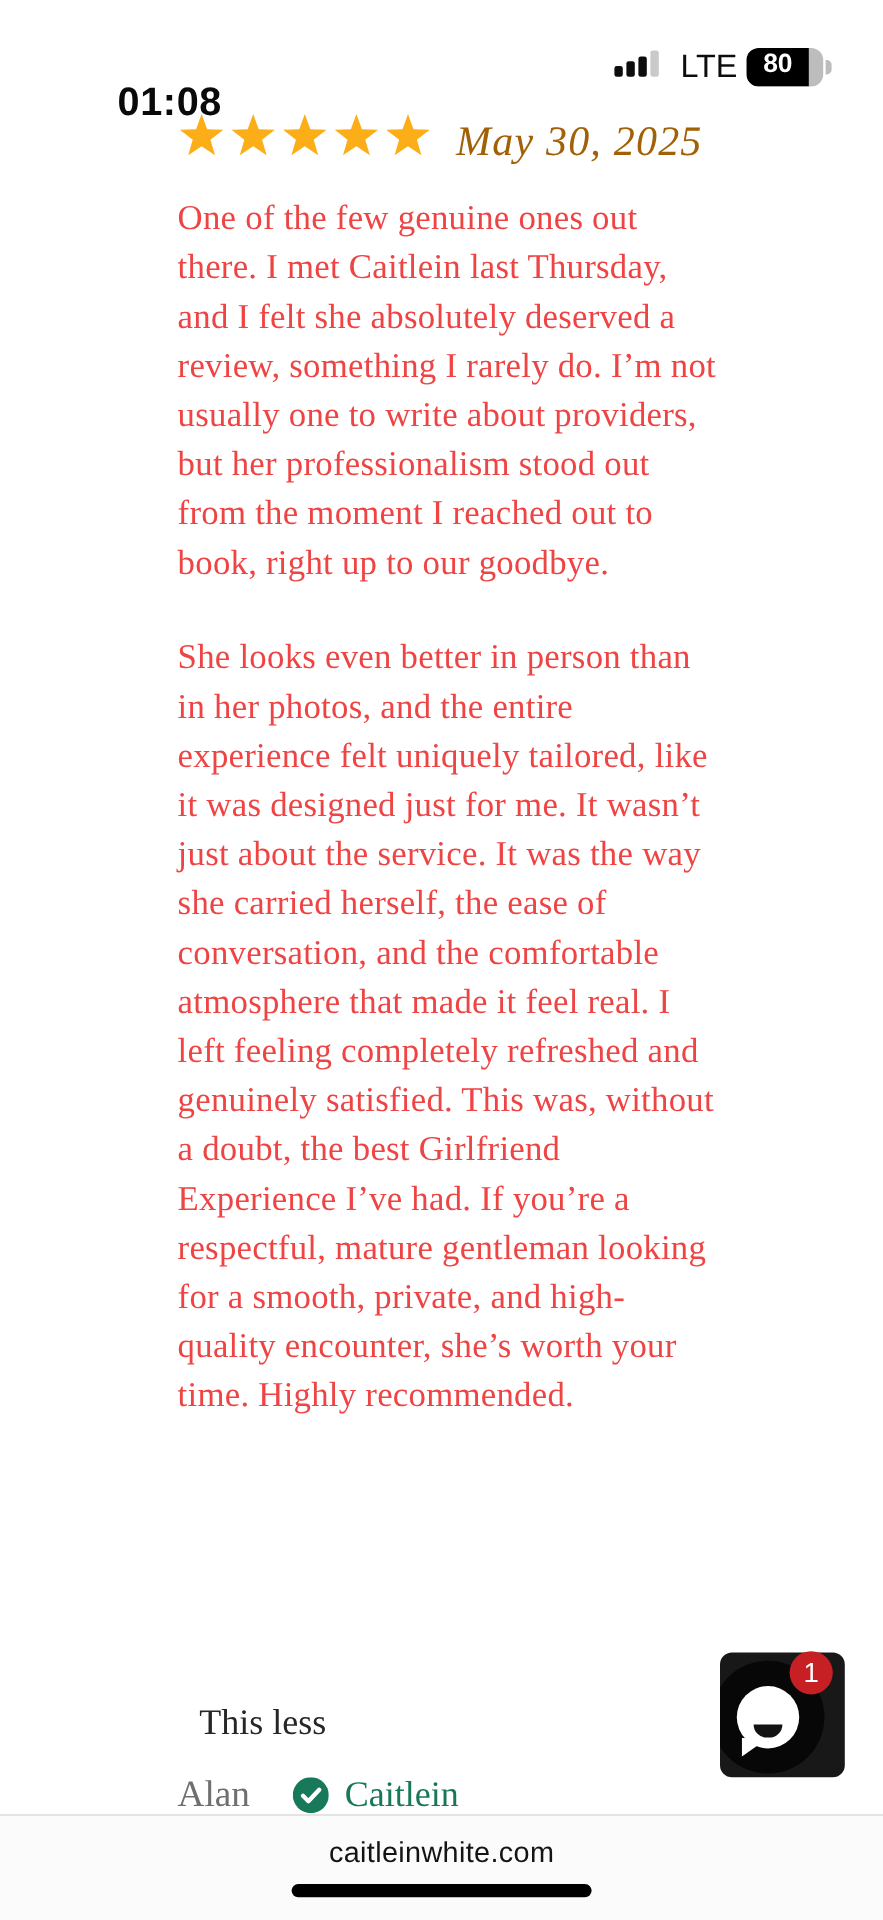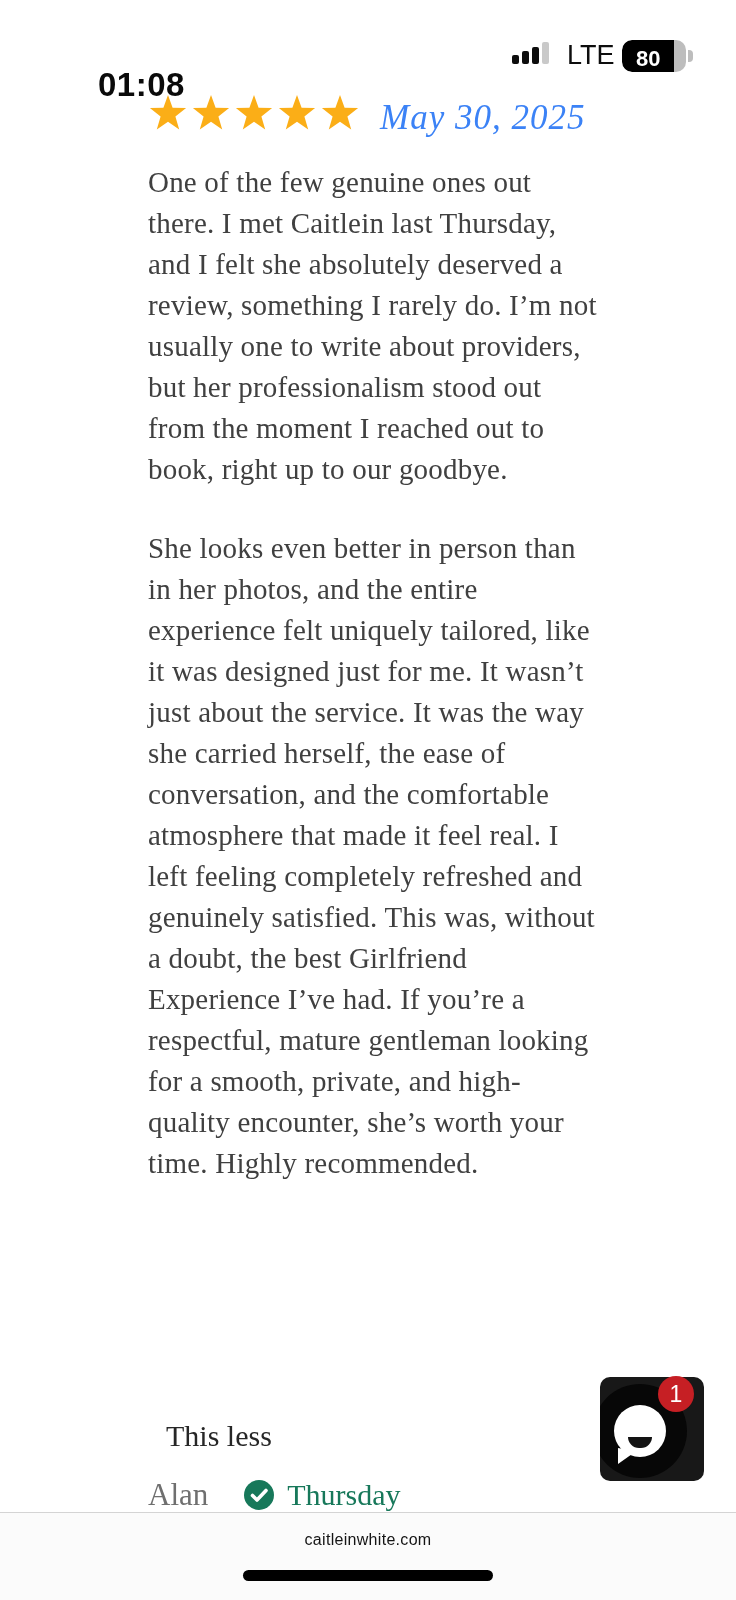--- a/index.html
+++ b/index.html
@@ -16,51 +16,51 @@
   .signal span { width: 7px; border-radius: 2px; background: #0d0d0d; display: block; }
   .signal .b1 { height: 9px; }
   .signal .b2 { height: 13px; }
   .signal .b3 { height: 17px; }
   .signal .b4 { height: 22px; background: #c9c9c9; }
   .lte { position: absolute; left: 567px; top: 40px; font-size: 27px; font-weight: 500; color: #0d0d0d; text-align: right; }
   .battery { position: absolute; left: 622px; top: 40px; width: 64px; height: 32px;
     border-radius: 10px; background: #bdbdbd; overflow: hidden; }
   .battery .fill { position: absolute; left: 0; top: 0; width: 82%; height: 100%;
     background: #000; border-radius: 10px 0 0 10px;
-    display: flex; align-items: flex-end; justify-content: center; }
+    display: flex; align-items: flex-start; justify-content: center; }
   .battery .pct { color: #ffffff; font-size: 22px; font-weight: 700; letter-spacing: 0px; }
   .battery-cap { position: absolute; left: 688px; top: 50px; width: 5px; height: 12px;
     background: #bdbdbd; border-radius: 0 4px 4px 0; }
 
   
   .stars { position: absolute; left: 148px; top: 94px; display: flex; gap: 3px; }
   .stars svg { display: block; }
   .review-date {
     position: absolute; left: 380px; top: 98px;
     font-family: "Liberation Serif", serif; font-style: italic;
-    font-size: 35px; color: #3b82f6; letter-spacing: 1px;
+    font-size: 35px; color: #a16207; letter-spacing: 1px;
   }
 
   
   .review-body {
     position: absolute; left: 148px; top: 162px; width: 452px;
     font-family: "Liberation Serif", serif; font-size: 29px;
-    line-height: 41px; color: #404040; letter-spacing: 0.2px;
+    line-height: 41px; color: #ef4444; letter-spacing: 0.2px;
   }
   .review-body p { margin: 0 0 38px 0; }
 
   .show-less {
     position: absolute; left: 166px; top: 1419px;
     font-family: "Liberation Serif", serif; font-size: 30px; color: #262626;
     cursor: pointer; background: none; border: none;
   }
 
   
   .author-row { position: absolute; left: 148px; top: 1477px;
-    display: flex; align-items: center; }
+    display: flex; align-items: flex-end; }
   .author-name { font-family: "Liberation Serif", serif; font-size: 31px; color: #6f6f6f; }
   .verified-badge { display: flex; align-items: center; margin-left: 36px; }
   .verified-badge svg { display: block; }
   .verified-label { font-family: "Liberation Serif", serif; font-size: 30px;
     color: #17785A; margin-left: 13px; }
 
   
   .chat-widget { position: absolute; left: 600px; top: 1377px; width: 104px; height: 104px;
     background: #181818; border-radius: 10px; overflow: hidden; cursor: pointer; }
   .chat-circle { position: absolute; left: -7px; top: 7px; width: 94px; height: 94px;
@@ -76,21 +76,21 @@
     background: #131313; border-radius: 0 0 24px 24px; }
   .chat-badge { position: absolute; left: 658px; top: 1376px; width: 36px; height: 36px;
     border-radius: 50%; background: #C61F24; z-index: 5;
     display: flex; align-items: center; justify-content: center; }
   .chat-badge span { color: #ffffff; font-size: 23px; font-weight: 500; }
 
   
   .bottom-bar { position: absolute; left: 0; top: 1512px; width: 736px; height: 88px;
     background: #fbfbfb; border-top: 1px solid #d4d4d4; }
   .url-text { position: absolute; left: 0; width: 736px; top: 18px; text-align: center;
-    font-size: 16px; color: #141414; letter-spacing: 0.3px; }
+    font-size: 24px; color: #141414; letter-spacing: 0.3px; }
   .home-indicator { position: absolute; left: 243px; top: 1570px; width: 250px; height: 11px;
     background: #000000; border-radius: 6px; }
 </style>
 </head>
 <body>
 
 <div class="status-time">01:08</div>
 
 <div class="signal">
   <span class="b1"></span>
@@ -132,21 +132,21 @@
 
 <button class="show-less">This less</button>
 
 <div class="author-row">
   <span class="author-name">Alan</span>
   <span class="verified-badge">
     <svg width="30" height="30" viewBox="0 0 30 30">
       <circle cx="15" cy="15" r="15" fill="#17785A"></circle>
       <path d="M8.5 15.5 L13 20 L22 10.5" fill="none" stroke="#ffffff" stroke-width="3.6" stroke-linecap="round" stroke-linejoin="round"></path>
     </svg>
-    <span class="verified-label">Thursday</span>
+    <span class="verified-label">Caitlein</span>
   </span>
 </div>
 
 <div class="chat-widget">
   <div class="chat-circle">
     <div class="chat-bubble">
       <div class="chat-smile"></div>
     </div>
   </div>
 </div>

